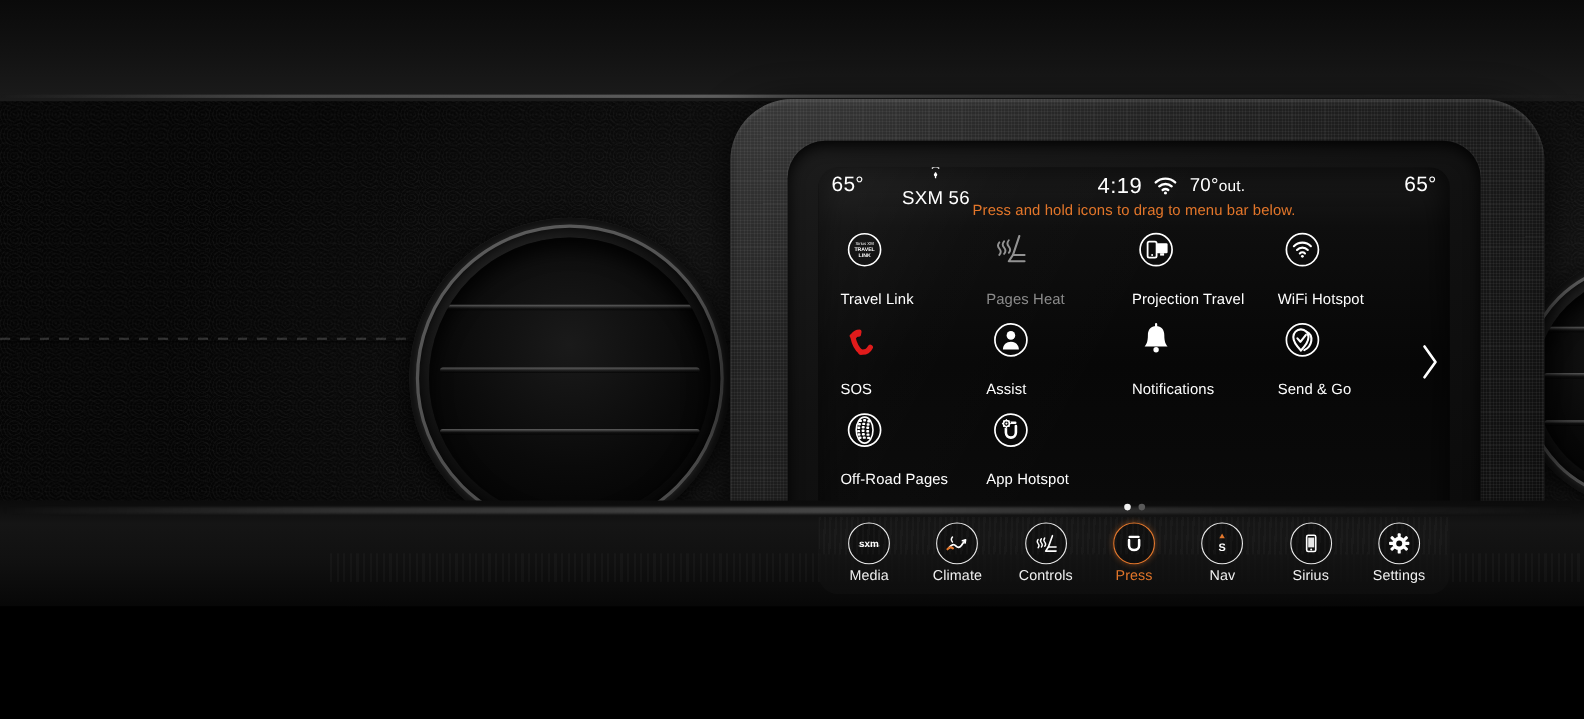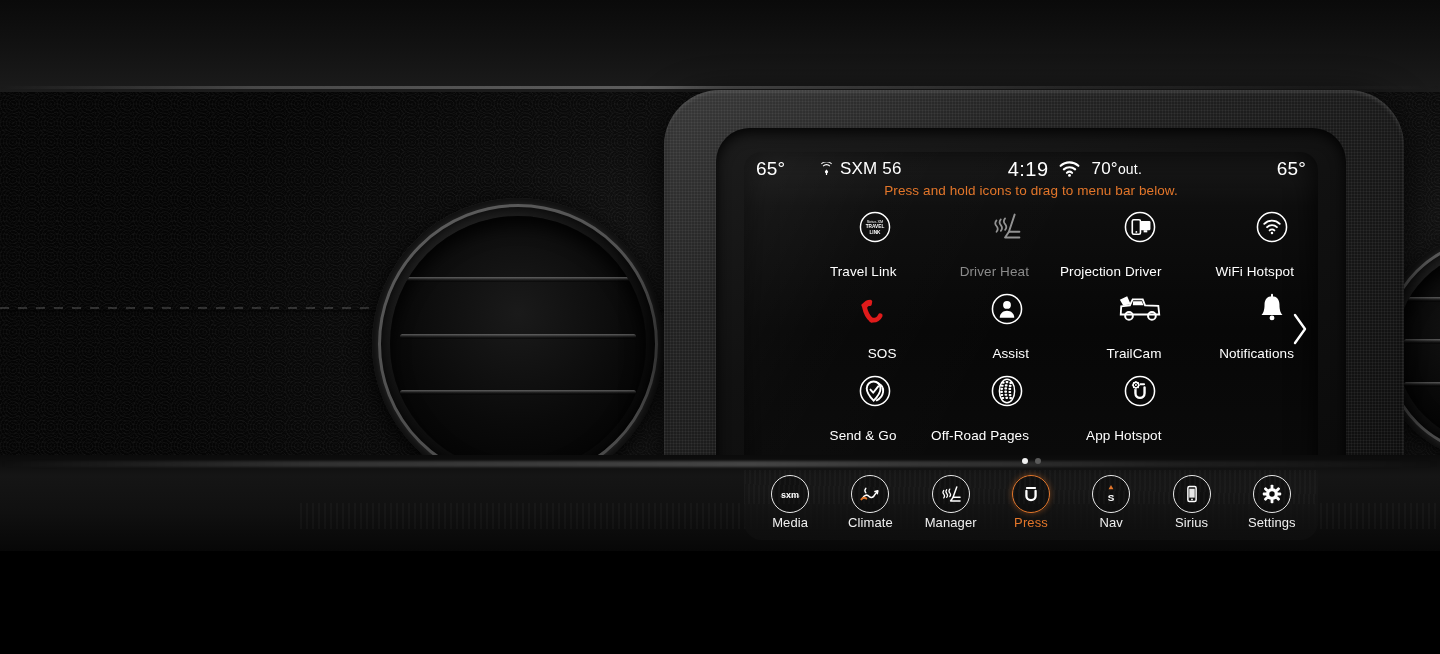--- a/index.html
+++ b/index.html
@@ -152,21 +152,21 @@
     height: 34px;
     display: flex; align-items: center;
     padding: 0 12px;
     font-size: 17px;
     letter-spacing: .2px;
     z-index: 3;
   }
   .sb-temp-l { width: 58px; text-align: left; font-size: 19px; }
   .sb-temp-r { width: 58px; text-align: right; font-size: 19px; }
   .sb-mid { flex: 1; display: flex; align-items: center; justify-content: center; gap: 10px; }
-  .sb-sxm { display: flex; align-items: center; gap: 7px; margin-right: auto; margin-left: 6px; }
+  .sb-sxm { display: flex; align-items: center; gap: 7px; margin-right: auto; margin-left: 6px; flex-direction: column; }
   .sb-clock { font-size: 20px; letter-spacing: .5px; }
   .sb-out { font-size: 17px; margin-left: 2px; }
   .sb-out small { font-size: 14px; }
   .sat-icon { width: 13px; height: 14px; display: inline-block; }
   .wifi-icon { width: 21px; height: 16px; display: inline-block; }
 
   .hint {
     position: relative;
     text-align: center;
     color: #e3762a;
@@ -180,21 +180,21 @@
   .grid {
     position: relative;
     margin-top: 8px;
     display: grid;
     grid-template-columns: repeat(4, 1fr);
     row-gap: 8px;
     padding: 0 24px 0 20px;
     z-index: 3;
   }
   .app {
-    display: flex; flex-direction: column; align-items: flex-end;
+    display: flex; flex-direction: column; align-items: flex-start;
     gap: 17px;
     height: 74px;
   }
   .app .glyph {
     height: 44px; width: 44px;
     display: flex; align-items: center; justify-content: center;
   }
   .app .lbl {
     font-size: 13.5px;
     color: #fff;
@@ -334,35 +334,35 @@
               <path d="M30 9 L24 27 L35 27"></path>
               <path d="M24 27 L20 33 L35 33"></path>
             </g>
             <g stroke="#fff" stroke-width="1.8" fill="none" stroke-linecap="round">
               <path d="M20 13 q-2.6 3 0 6 q2.6 3 0 6"></path>
               <path d="M15.5 14 q-2.6 3 0 6 q2.6 3 0 6"></path>
               <path d="M11 15 q-2.6 3 0 6 q2.6 3 0 6"></path>
             </g>
           </svg>
         </div>
-        <div class="lbl">Driver Heat</div>
+        <div class="lbl">Pages Heat</div>
       </div>
 
 
       <div class="app">
         <div class="glyph">
           <svg viewBox="0 0 44 44" width="40" height="40">
             <circle cx="22" cy="22" r="16" fill="none" stroke="#fff" stroke-width="1.7"></circle>
             <rect x="13.5" y="14" width="9" height="16" rx="1.6" fill="none" stroke="#fff" stroke-width="1.8"></rect>
             <circle cx="18" cy="27.4" r="1" fill="#fff"></circle>
             <rect x="22.5" y="15.5" width="11" height="10" rx="1.2" fill="#fff"></rect>
             <rect x="26" y="25.5" width="4" height="2.4" fill="#fff"></rect>
           </svg>
         </div>
-        <div class="lbl">Projection Driver</div>
+        <div class="lbl">Projection Travel</div>
       </div>
 
       <div class="app">
         <div class="glyph">
           <svg viewBox="0 0 44 44" width="40" height="40">
             <circle cx="22" cy="22" r="16" fill="none" stroke="#fff" stroke-width="1.7"></circle>
             <path d="M13.5 18.5 A12 12 0 0 1 30.5 18.5" stroke="#fff" stroke-width="2.1" fill="none" stroke-linecap="round"></path>
             <path d="M16.6 22.2 A7.6 7.6 0 0 1 27.4 22.2" stroke="#fff" stroke-width="2.1" fill="none" stroke-linecap="round"></path>
             <path d="M19.4 25.7 A3.7 3.7 0 0 1 24.6 25.7" stroke="#fff" stroke-width="2.1" fill="none" stroke-linecap="round"></path>
             <circle cx="22" cy="28.6" r="1.4" fill="#fff"></circle>
@@ -388,32 +388,20 @@
         <div class="glyph">
           <svg viewBox="0 0 44 44" width="40" height="40">
             <circle cx="22" cy="22" r="16" fill="none" stroke="#fff" stroke-width="1.7"></circle>
             <circle cx="22" cy="17.5" r="4.3" fill="#fff"></circle>
             <path d="M14 31.5 c0 -4.6 3.6 -7.6 8 -7.6 s8 3 8 7.6 z" fill="#fff"></path>
           </svg>
         </div>
         <div class="lbl">Assist</div>
       </div>
 
-      <div class="app">
-        <div class="glyph">
-          <svg viewBox="0 0 48 34" width="44" height="32">
-            <path d="M2 7 L10 3 L14 12 L5.5 13 Z" fill="#fff"></path>
-            <path d="M13 13 L16 6.5 L27 6.5 L29.5 13 L44 13.5 L45 23 L3 23 L3.5 14 Z" fill="none" stroke="#fff" stroke-width="2"></path>
-            <path d="M16.5 8.5 L26 8.5 L27.8 13 L16.2 13 Z" fill="#fff"></path>
-            <circle cx="12" cy="24.5" r="4.2" fill="none" stroke="#fff" stroke-width="2.2"></circle>
-            <circle cx="37" cy="24.5" r="4.2" fill="none" stroke="#fff" stroke-width="2.2"></circle>
-          </svg>
-        </div>
-        <div class="lbl">TrailCam</div>
-      </div>
 
       <div class="app">
         <div class="glyph">
           <svg viewBox="0 0 44 44" width="40" height="40">
             <path d="M22 8 c-5.2 0 -8.2 3.8 -8.2 9 c0 7 -1.6 9.5 -3.3 11.5 h23 c-1.7 -2 -3.3 -4.5 -3.3 -11.5 c0 -5.2 -3 -9 -8.2 -9 z" fill="#fff"></path>
             <path d="M22 6.2 v2.4" stroke="#fff" stroke-width="2.2" stroke-linecap="round"></path>
             <circle cx="22" cy="31.8" r="2.7" fill="#fff"></circle>
           </svg>
         </div>
         <div class="lbl">Notifications</div>
@@ -528,21 +516,21 @@
               <path d="M24 8.5 L19.5 21 L28 21"></path>
               <path d="M19.5 21 L16.5 25.5 L28 25.5"></path>
             </g>
             <g stroke="#fff" stroke-width="1.5" fill="none" stroke-linecap="round">
               <path d="M15.5 11 q-2 2.3 0 4.6 q2 2.3 0 4.6"></path>
               <path d="M11.8 11.8 q-2 2.3 0 4.6 q2 2.3 0 4.6"></path>
               <path d="M8.2 12.6 q-2 2.3 0 4.6 q2 2.3 0 4.6"></path>
             </g>
           </svg>
         </div>
-        <div class="mlbl">Manager</div>
+        <div class="mlbl">Controls</div>
       </div>
 
       <div class="mitem active">
         <div class="mcircle">
           <svg viewBox="0 0 34 34" width="26" height="26">
             <path d="M11 13 v6.5 c0 3.2 2.6 5.4 6 5.4 s6 -2.2 6 -5.4 V13" fill="none" stroke="#fff" stroke-width="3" stroke-linecap="round"></path>
             <path d="M11.6 9.3 h10.8" stroke="#fff" stroke-width="2.6" stroke-linecap="round"></path>
           </svg>
         </div>
         <div class="mlbl">Press</div>

